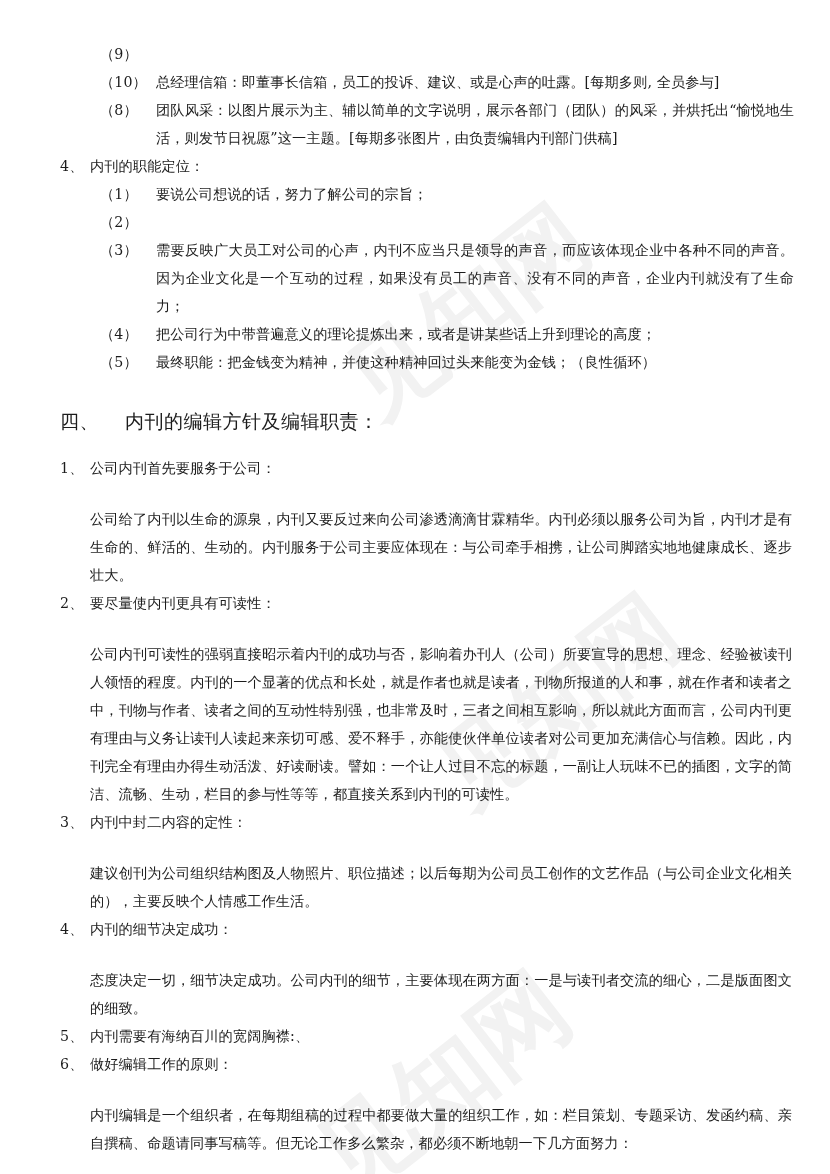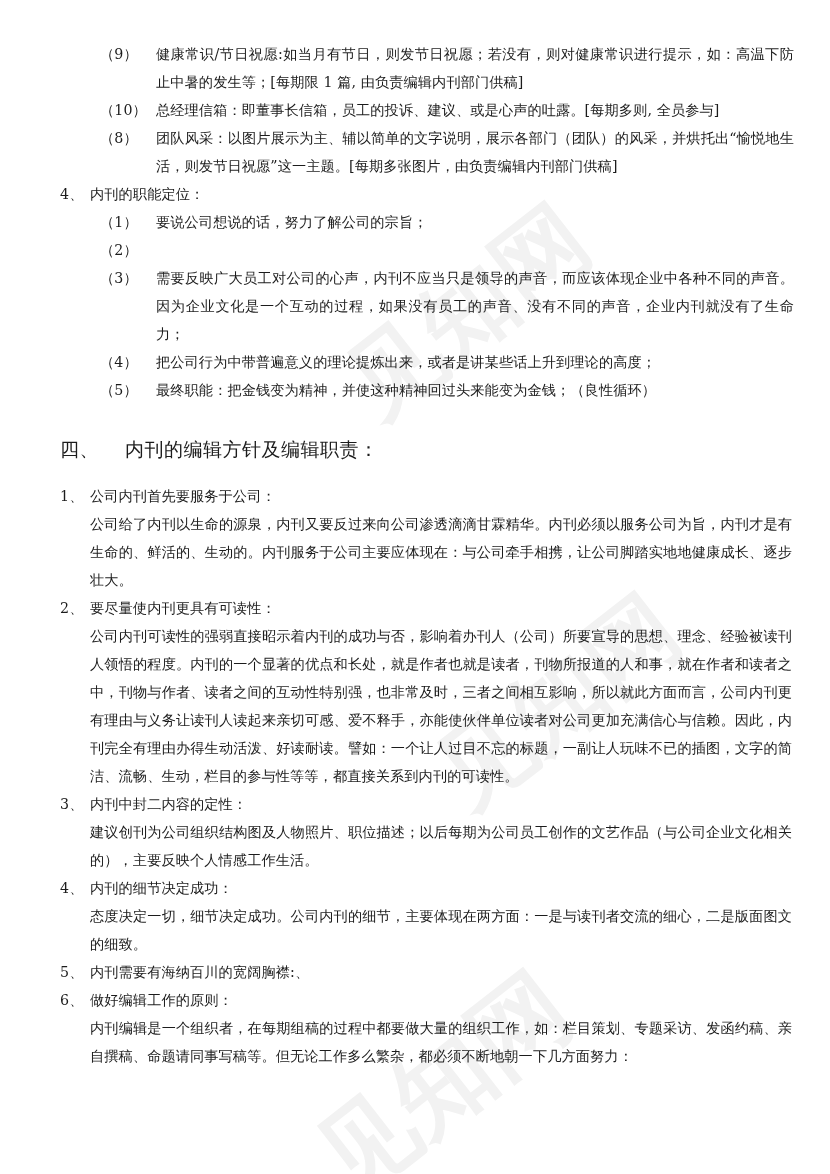--- a/index.html
+++ b/index.html
@@ -77,20 +77,21 @@
     white-space: nowrap;
   }
   .num-item .body {
     flex: 1 1 auto;
   }
 
   
   .para {
     padding-left: 54px;
     padding-right: 2px;
+    margin-top: 23px;
   }
 
   
   .section-heading {
     font-size: 19px;
     font-weight: 400;
     line-height: 30px;
     padding-left: 24px;
     margin-top: 30px;
     margin-bottom: 18px;
@@ -106,21 +107,20 @@
   <div class="watermark wm-a">见知网</div>
   <div class="watermark wm-b">见知网</div>
   <div class="watermark wm-c">见知网</div>
 
   <div class="content">
 
     <div>
 
       <div class="line sub-item">
         <span class="marker">（9）</span>
-        <span class="body">健康常识/节日祝愿:如当月有节日，则发节日祝愿；若没有，则对健康常识进行提示，如：高温下防止中暑的发生等；[每期限 1 篇, 由负责编辑内刊部门供稿]</span>
       </div>
 
       <div class="line sub-item">
         <span class="marker">（10）</span>
         <span class="body">总经理信箱：即董事长信箱，员工的投诉、建议、或是心声的吐露。[每期多则, 全员参与]</span>
       </div>
 
       <div class="line sub-item">
         <span class="marker">（8）</span>
         <span class="body">团队风采：以图片展示为主、辅以简单的文字说明，展示各部门（团队）的风采，并烘托出“愉悦地生活，则发节日祝愿”这一主题。[每期多张图片，由负责编辑内刊部门供稿]</span>

